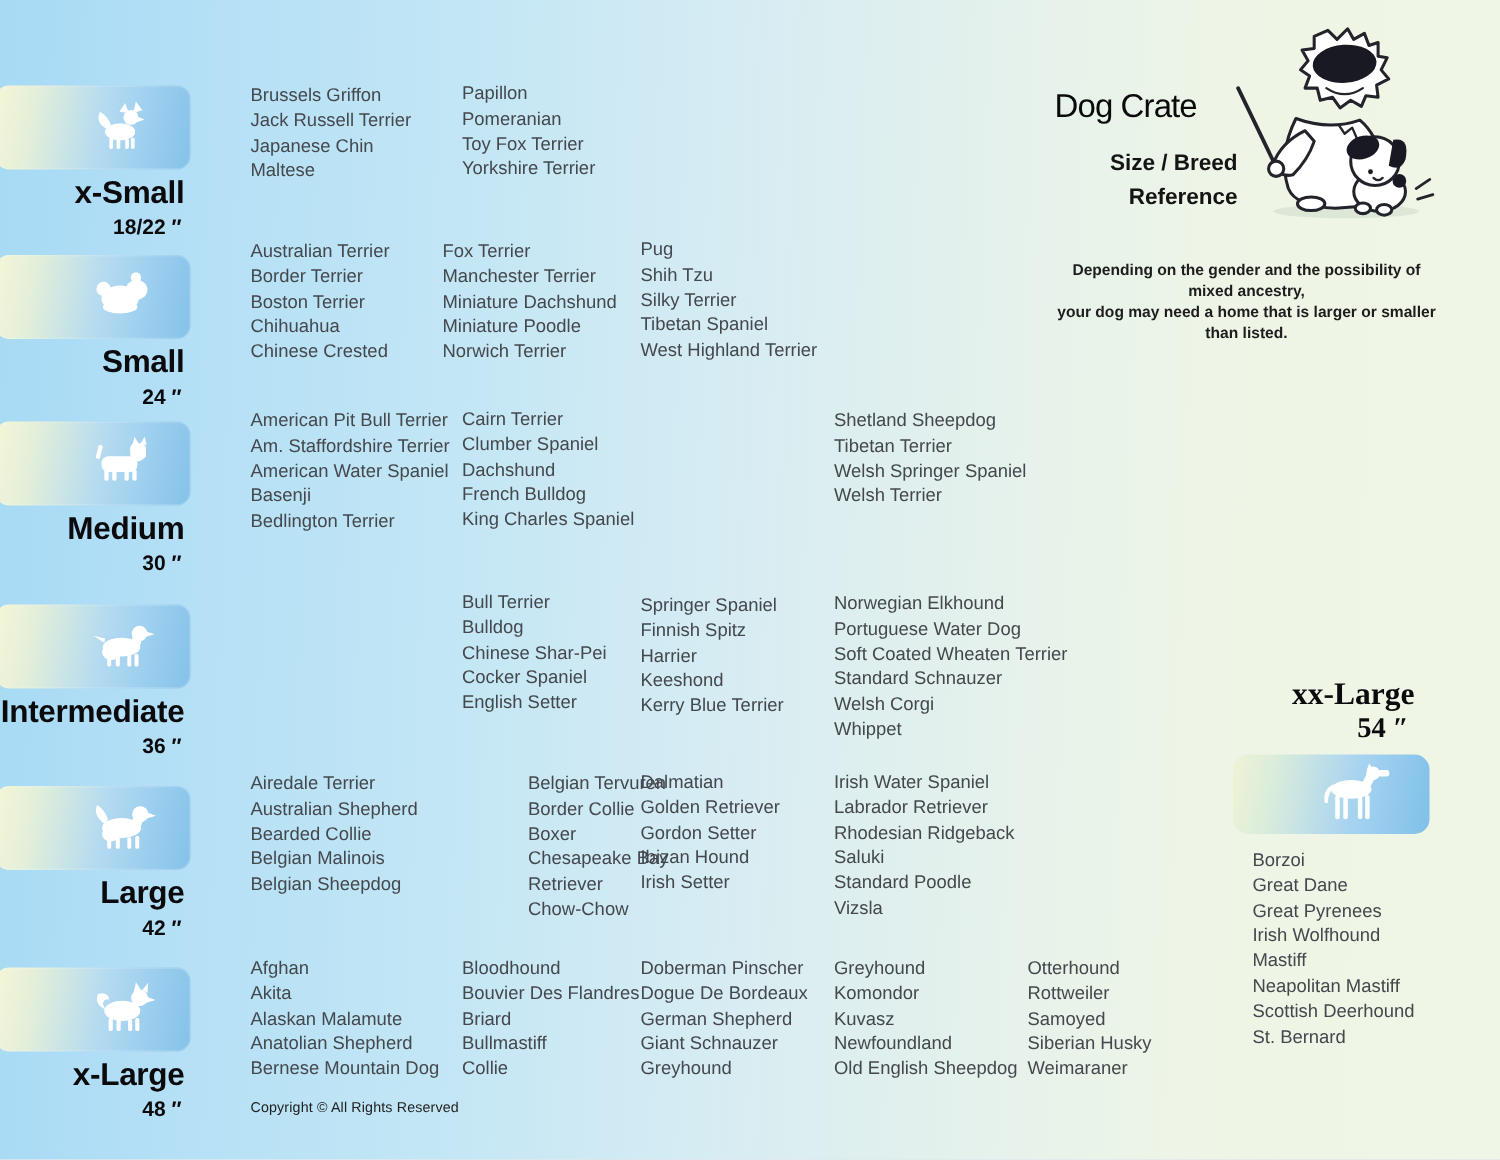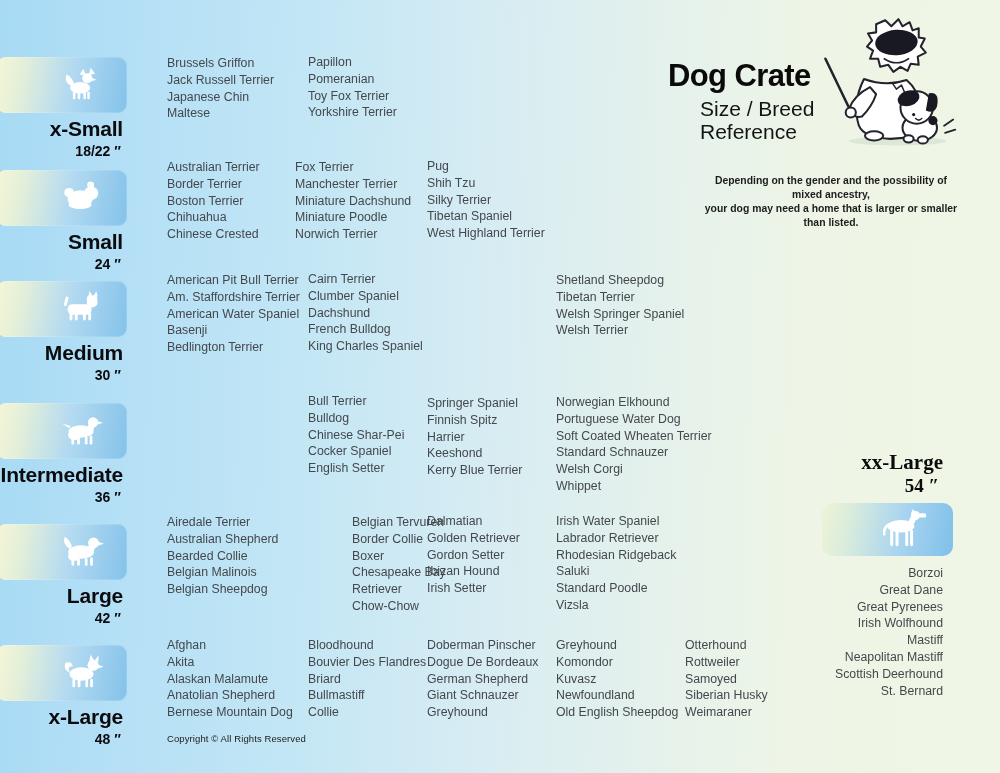--- a/index.html
+++ b/index.html
@@ -12,24 +12,24 @@
     position:absolute;left:-3px;width:130px;height:56px;border-radius:9px;
     background:linear-gradient(100deg,#f6f6d6 0%,#e3efd9 20%,#b3daf1 55%,#84c2ea 100%);
     box-shadow:0 0 0 1px rgba(255,255,255,.15) inset;
   }
   .tile svg{position:absolute;left:62px;top:8px;}
   .caption{position:absolute;left:0;width:123px;text-align:right;color:#0b0b0d;}
   .caption .lbl{font-size:21px;font-weight:bold;line-height:23px;letter-spacing:-.2px;}
   .caption .sz{font-size:14px;font-weight:bold;line-height:23px;padding-right:2px;margin-left:34px;}
   .col{position:absolute;font-size:12.3px;line-height:16.8px;color:#44484d;white-space:nowrap;}
   .col.wrap{white-space:normal;width:112px;margin-left:44px;}
-  .col.right{text-align:right;white-space:nowrap;margin-left:48px;}
-  #title{position:absolute;left:668px;top:58px;font-size:31px;font-weight:bold;color:#0a0a0a;letter-spacing:-.6px;}
-  #subtitle{position:absolute;left:700px;top:97px;width:125px;text-align:left;
-    font-size:21px;font-weight:normal;line-height:23px;color:#141414;}
+  .col.right{white-space:nowrap;margin-left:48px;}
+  #title{position:absolute;left:703px;top:58px;font-size:22px;font-weight:normal;color:#0a0a0a;letter-spacing:-.6px;}
+  #subtitle{position:absolute;left:700px;top:97px;width:125px;text-align:right;
+    font-size:15px;font-weight:bold;line-height:23px;color:#141414;}
   #note{position:absolute;left:699px;top:174px;width:264px;text-align:center;
     font-size:10.4px;font-weight:bold;line-height:14px;color:#1d1d1d;}
   #xx-caption{position:absolute;right:57px;top:451px;text-align:right;color:#0b0b0d;width:160px;font-family:Liberation Serif, serif;}
   #xx-caption .lbl{font-size:21px;font-weight:bold;line-height:23px;}
   #xx-caption .sz{font-size:19px;font-weight:bold;line-height:23px;padding-right:4px;}
   #xx-tile{
     position:absolute;left:822px;top:503px;width:131px;height:53px;border-radius:10px;
     background:linear-gradient(100deg,#eff3d6 0%,#d9ecdc 22%,#a9d4f0 60%,#7fc0ea 100%);
   }
   #xx-tile svg{position:absolute;left:52px;top:5px;}

